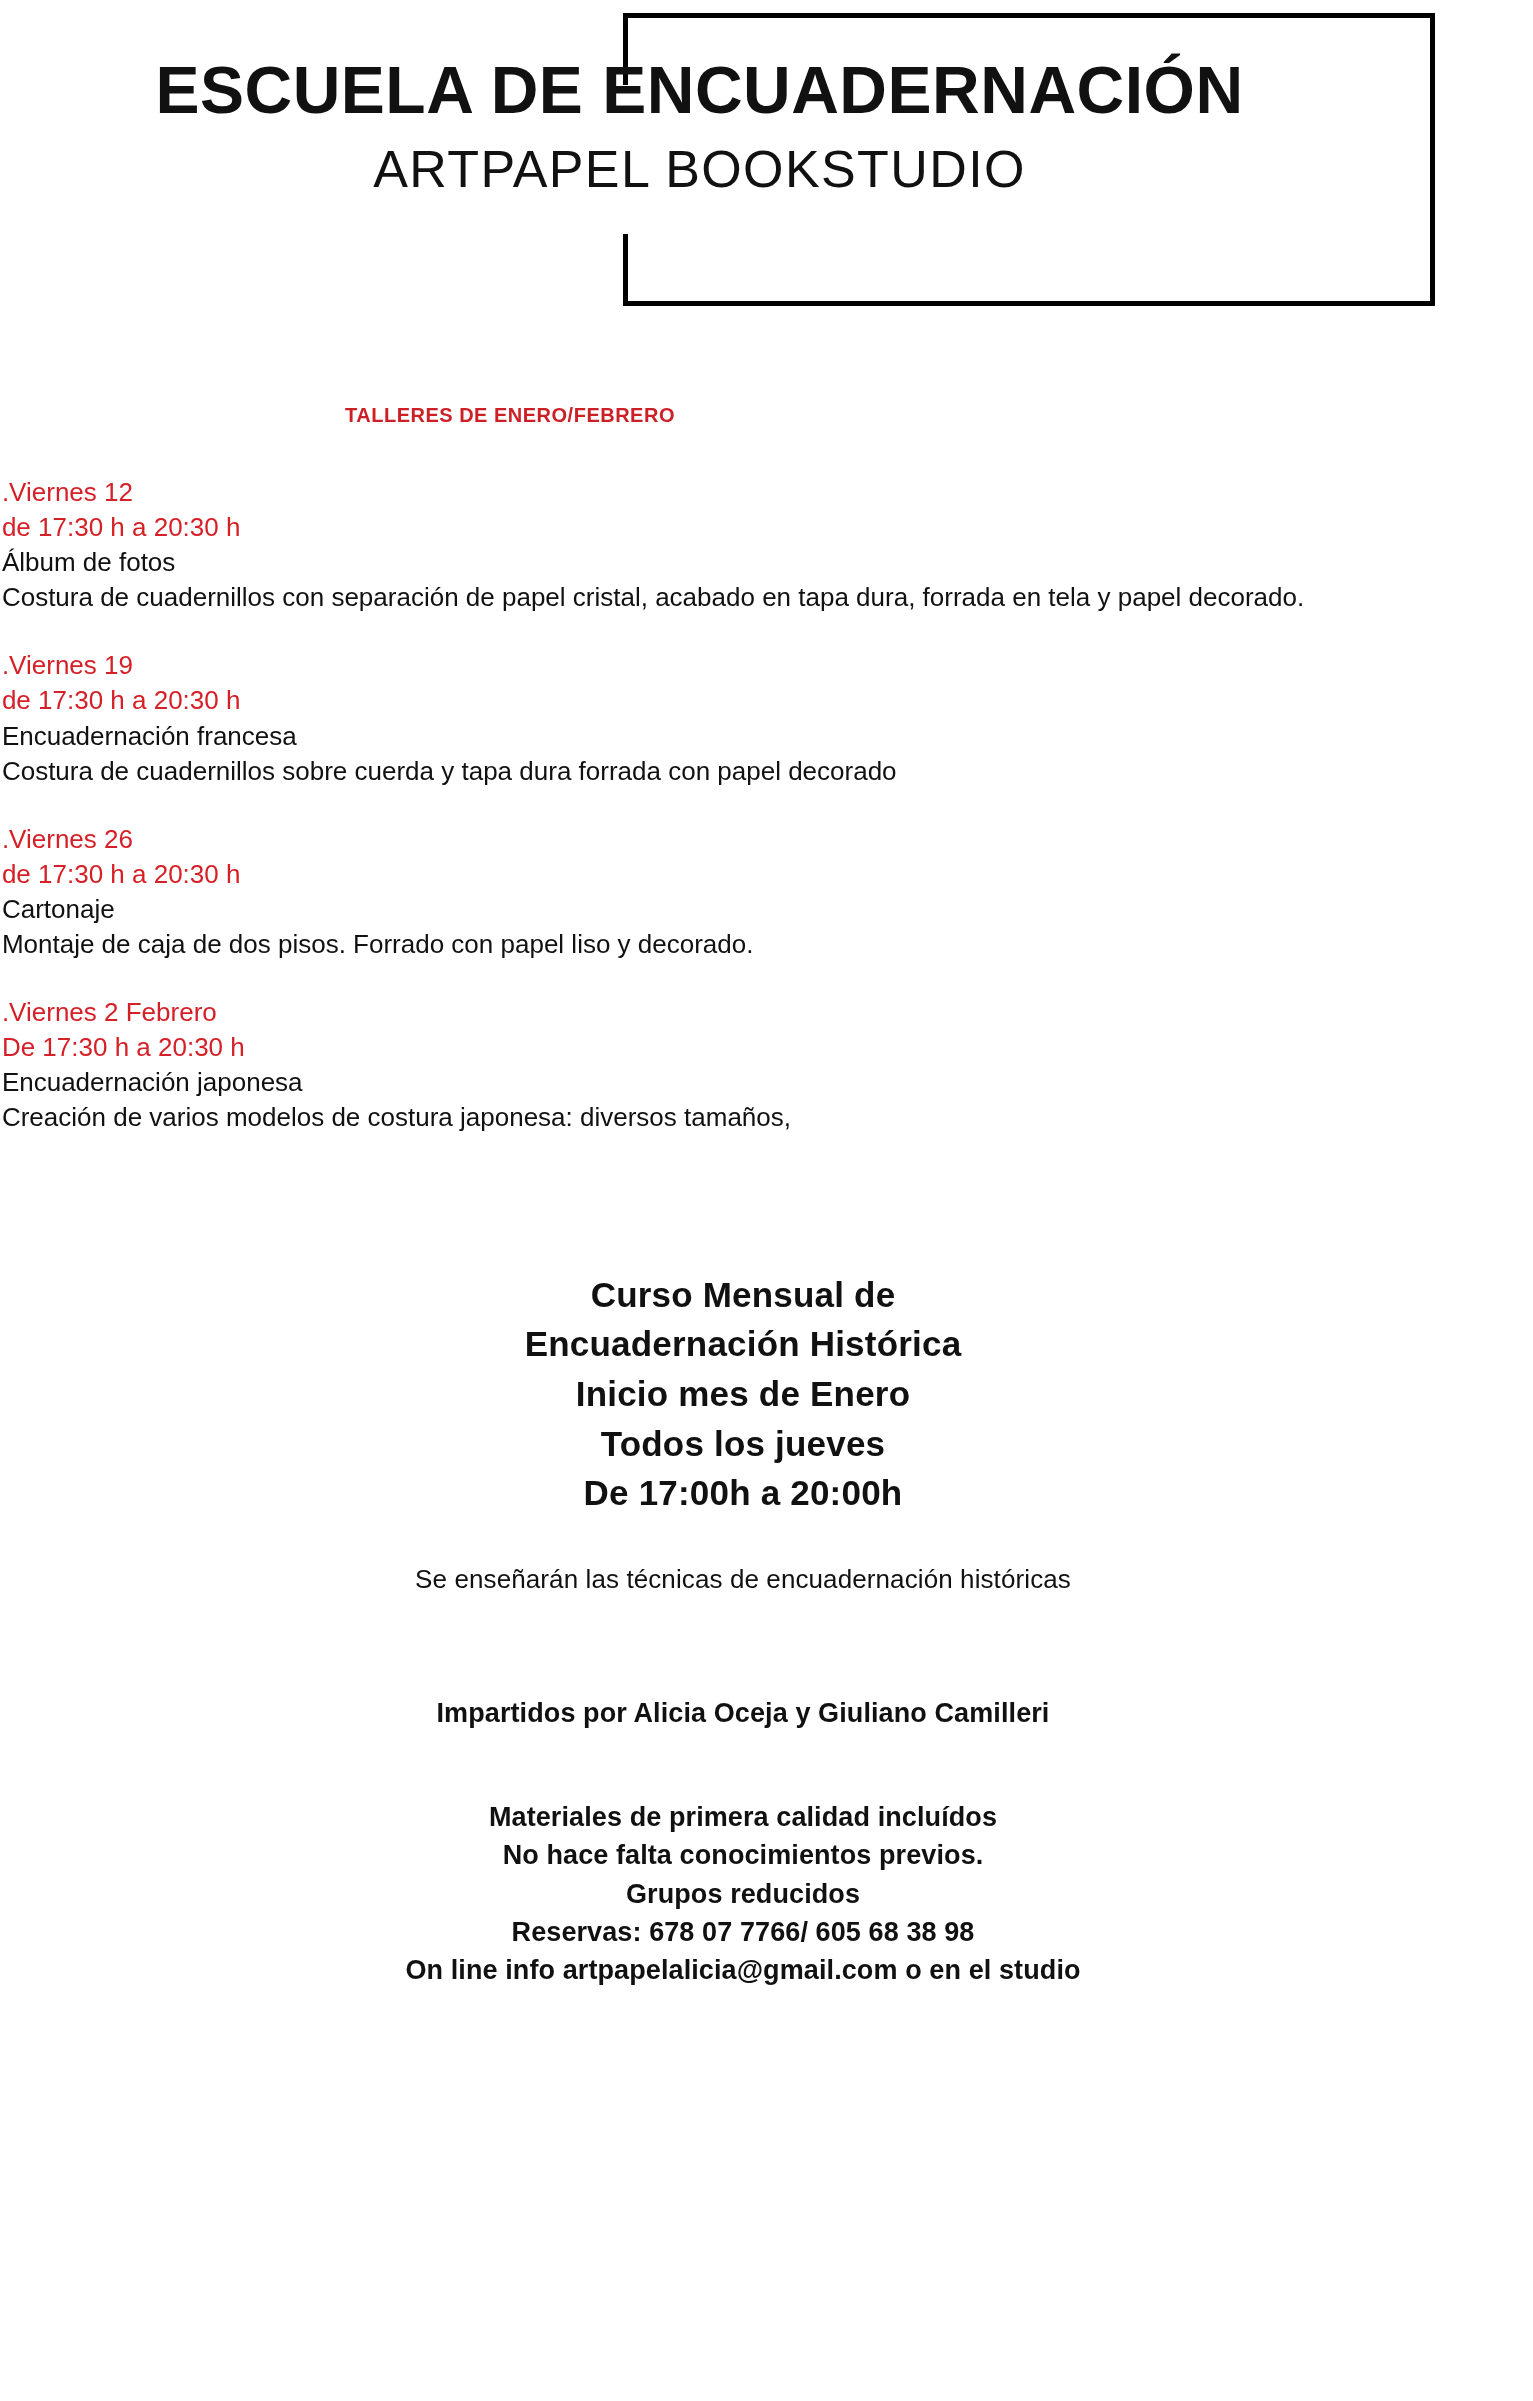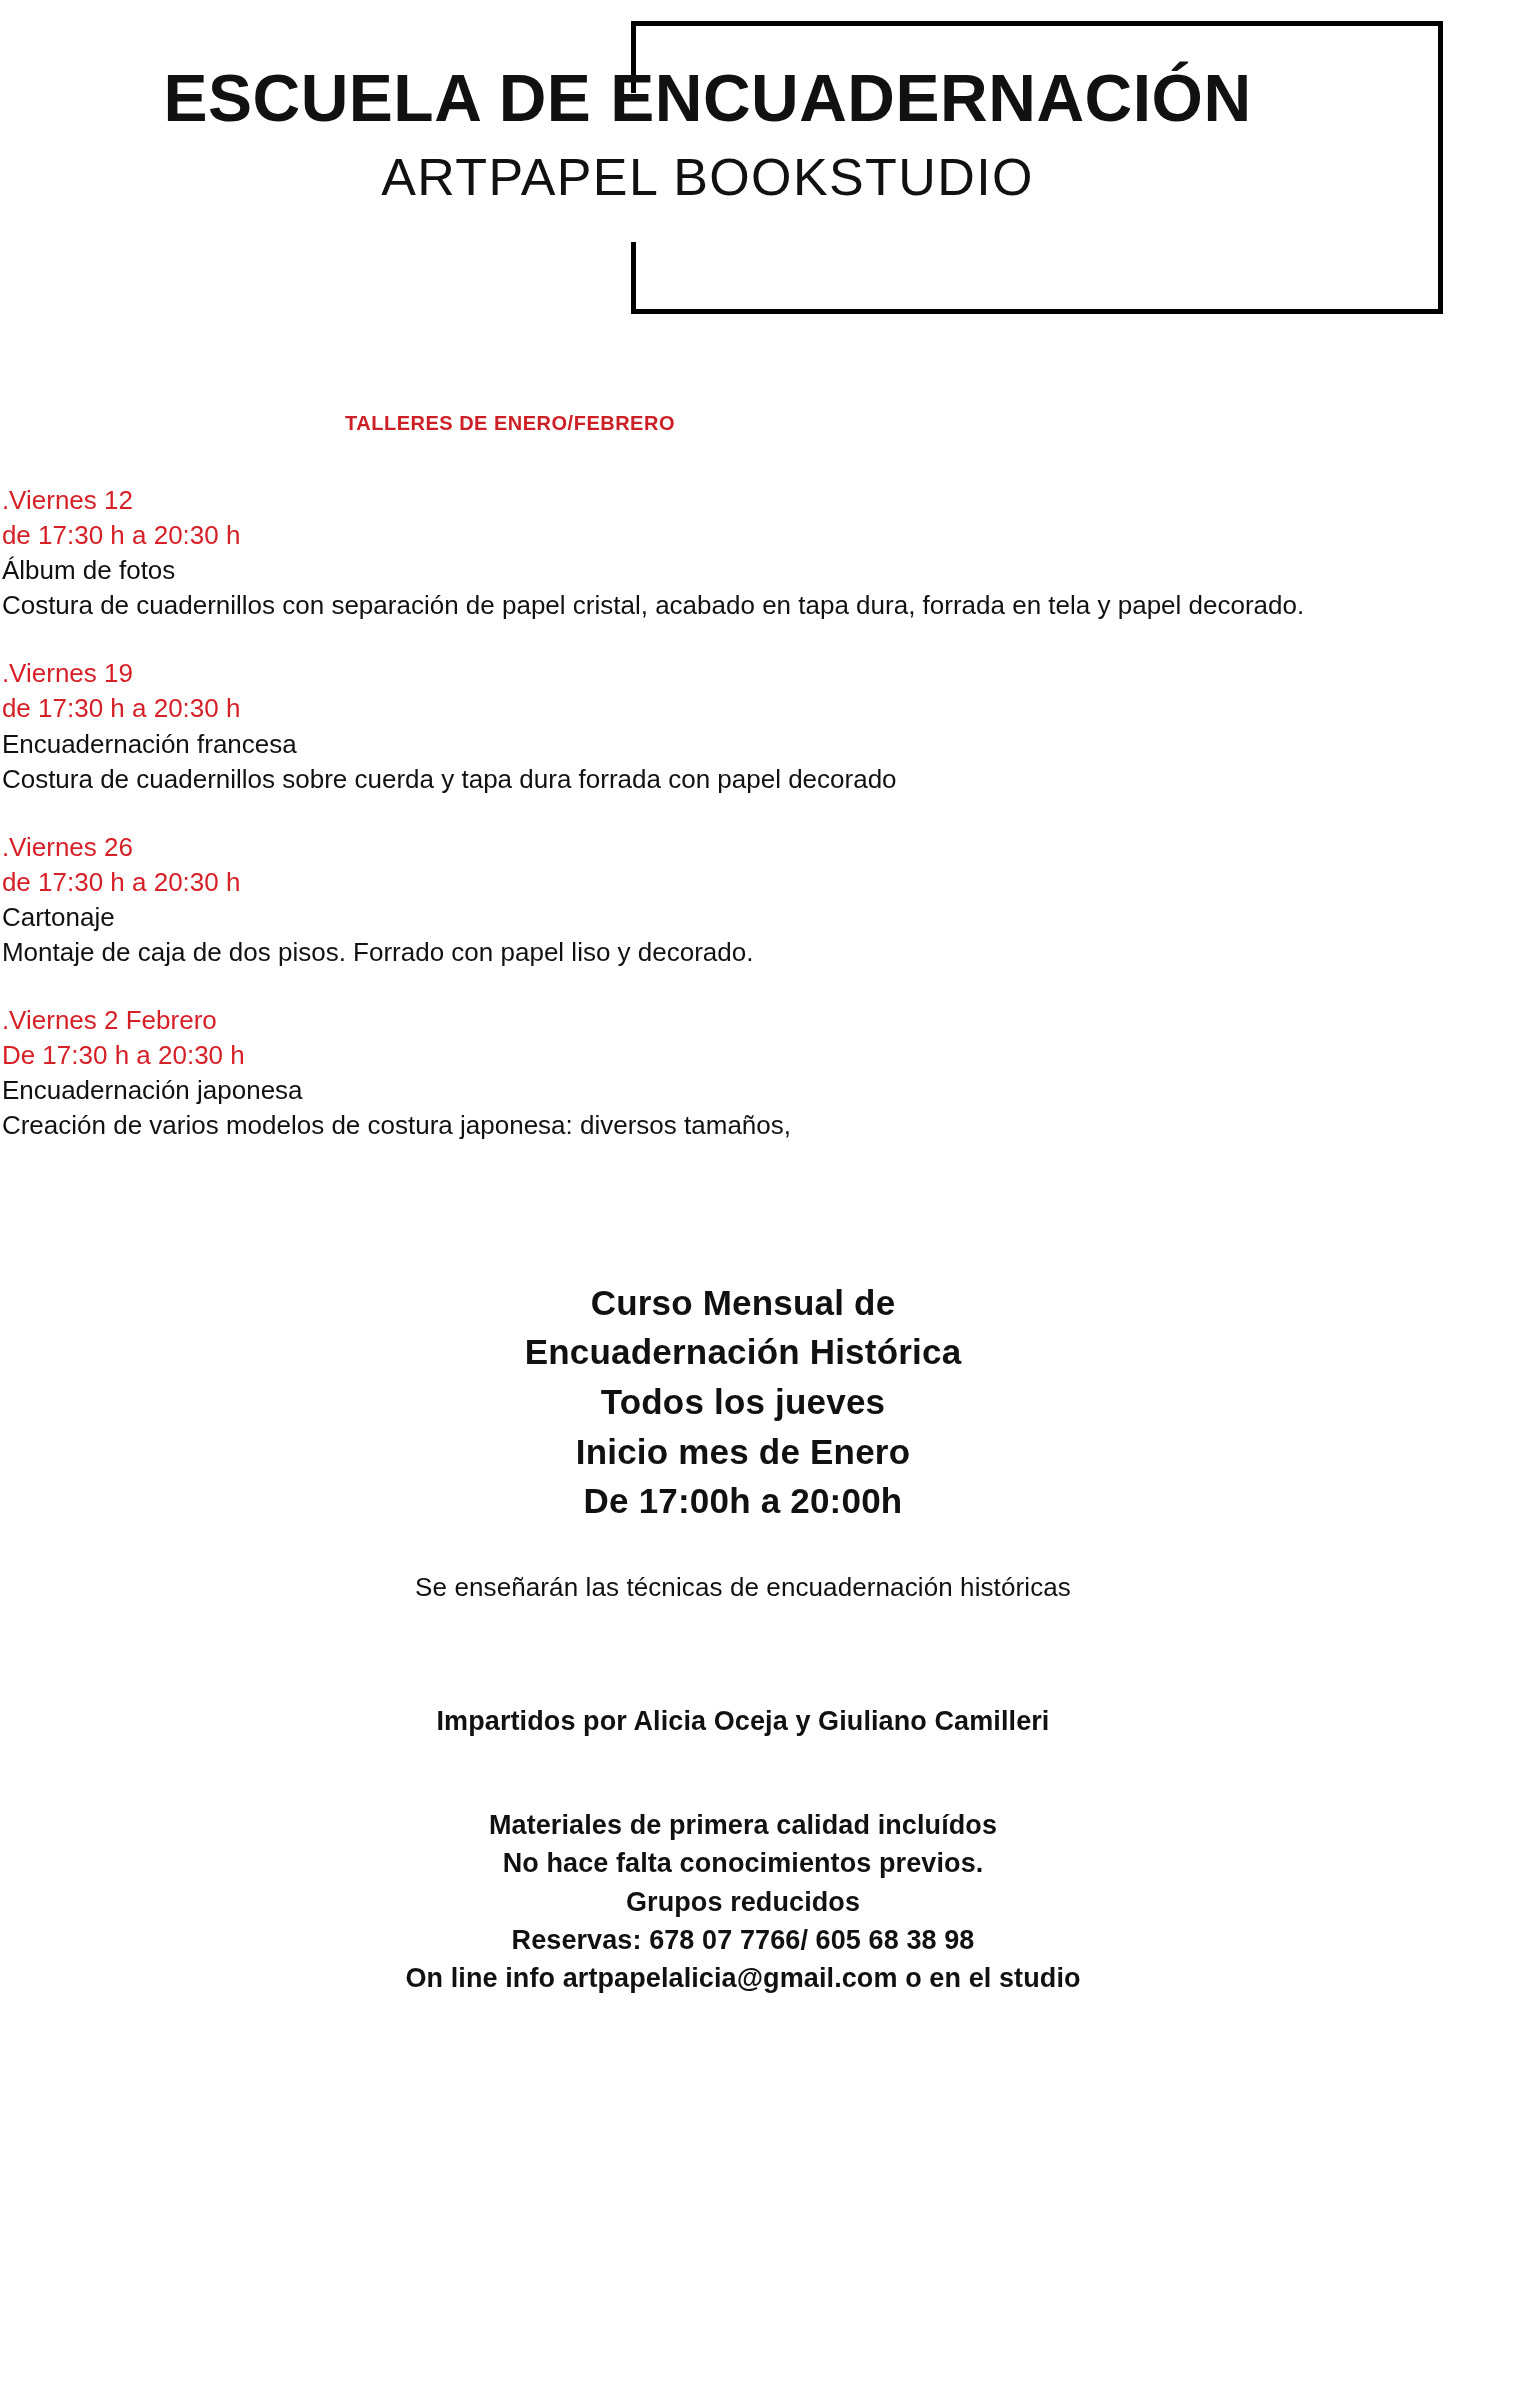--- a/index.html
+++ b/index.html
@@ -21,21 +21,21 @@
     position: relative;
     width: 1534px;
     height: 2598px;
     box-sizing: border-box;
   }
 
   
   .header {
     position: relative;
     height: 307px;
-    margin: 16px;
+    margin: 8px;
   }
   .bracket {
     position: absolute;
     left: 620px;
     top: 4.8px;
     width: 807px;
     height: 293px;
     border-top: 5.3px solid #000;
     border-right: 5.3px solid #000;
     border-bottom: 5.3px solid #000;
@@ -208,22 +208,22 @@
       <div class="w-time">De 17:30 h a 20:30 h</div>
       <div class="w-name">Encuadernación japonesa</div>
       <div class="w-desc">Creación de varios modelos de costura japonesa: diversos tamaños,</div>
     </div>
 
   </div>
 
   <div class="course">
     <div class="course-line">Curso Mensual de</div>
     <div class="course-line">Encuadernación Histórica</div>
+    <div class="course-line">Inicio mes de Enero</div>
     <div class="course-line">Todos los jueves</div>
-    <div class="course-line">Inicio mes de Enero</div>
     <div class="course-line">De 17:00h a 20:00h</div>
     <div class="course-note">Se enseñarán las técnicas de encuadernación históricas</div>
   </div>
 
   <div class="footer">
     <div class="footer-lead">Impartidos por Alicia Oceja y Giuliano Camilleri</div>
     <div class="footer-block">
       <div class="footer-line">Materiales de primera calidad incluídos</div>
       <div class="footer-line">No hace falta conocimientos previos.</div>
       <div class="footer-line">Grupos reducidos</div>

